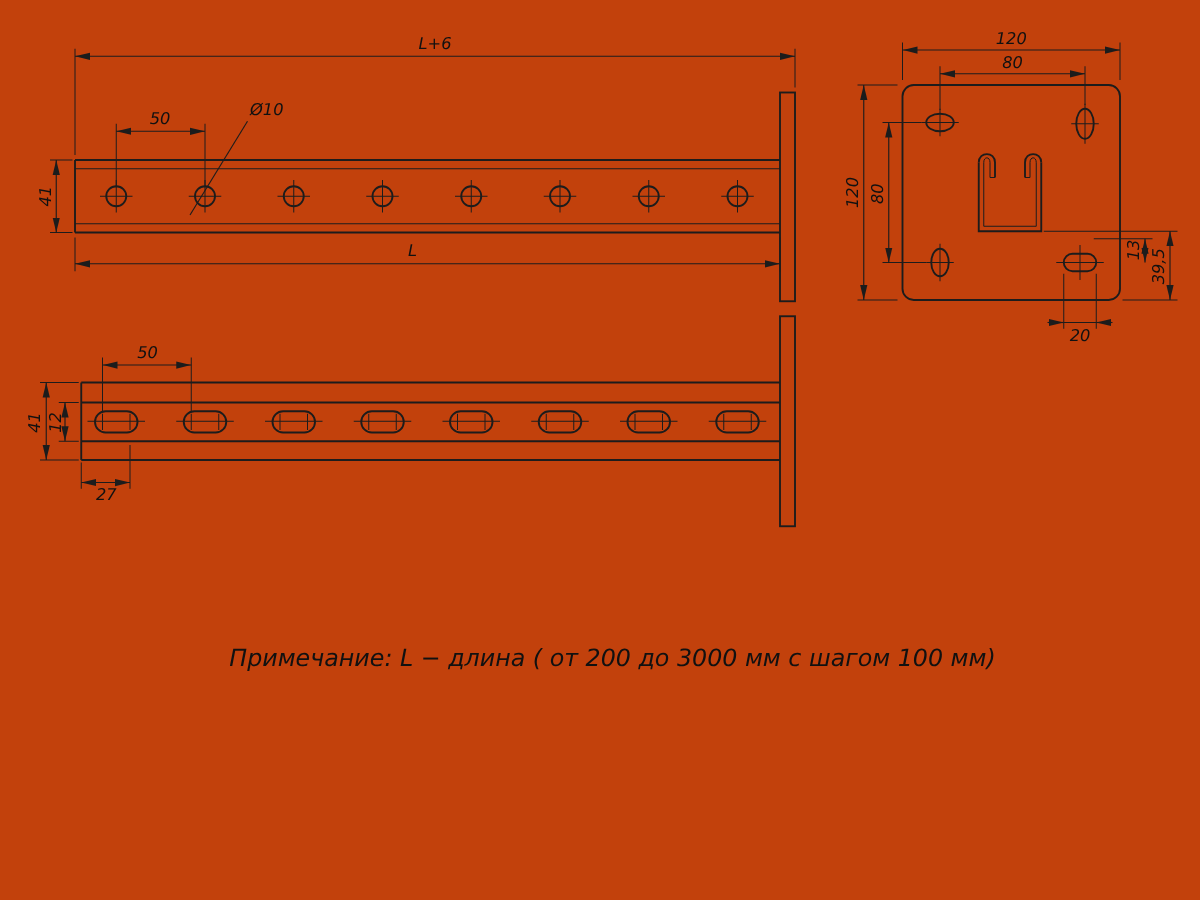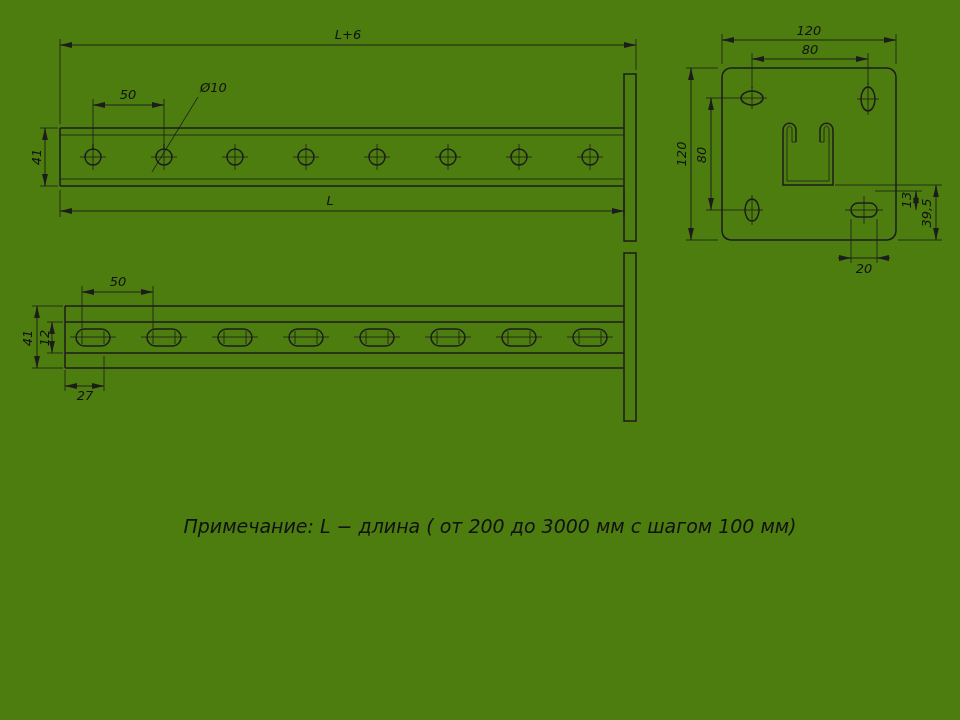--- a/index.html
+++ b/index.html
@@ -1,16 +1,16 @@
 <!DOCTYPE html>
 <html><head>
 <meta charset="utf-8">
 <style>
   html,body{margin:0;padding:0;background:#ffffff;}
-  .page{width:960px;height:720px;position:relative;background:#4d7c0f;overflow:hidden;
+  .page{width:960px;height:720px;position:relative;background:#c2410c;overflow:hidden;
         font-family:"DejaVu Sans",sans-serif;}
   svg{display:block;}
   .obj{stroke:#1c1c1c;stroke-width:1.5;fill:none;}
   .thin{stroke:#1c1c1c;stroke-width:0.8;fill:none;}
   .dim{stroke:#1c1c1c;stroke-width:0.9;fill:none;}
   .ext{stroke:#1c1c1c;stroke-width:0.8;fill:none;}
   text.dimtxt{font-family:"DejaVu Sans",sans-serif;font-style:italic;font-size:13px;fill:#111;}
   text.notetxt{font-family:"DejaVu Sans",sans-serif;font-style:italic;font-size:19px;fill:#111;}
 </style>
 </head>

